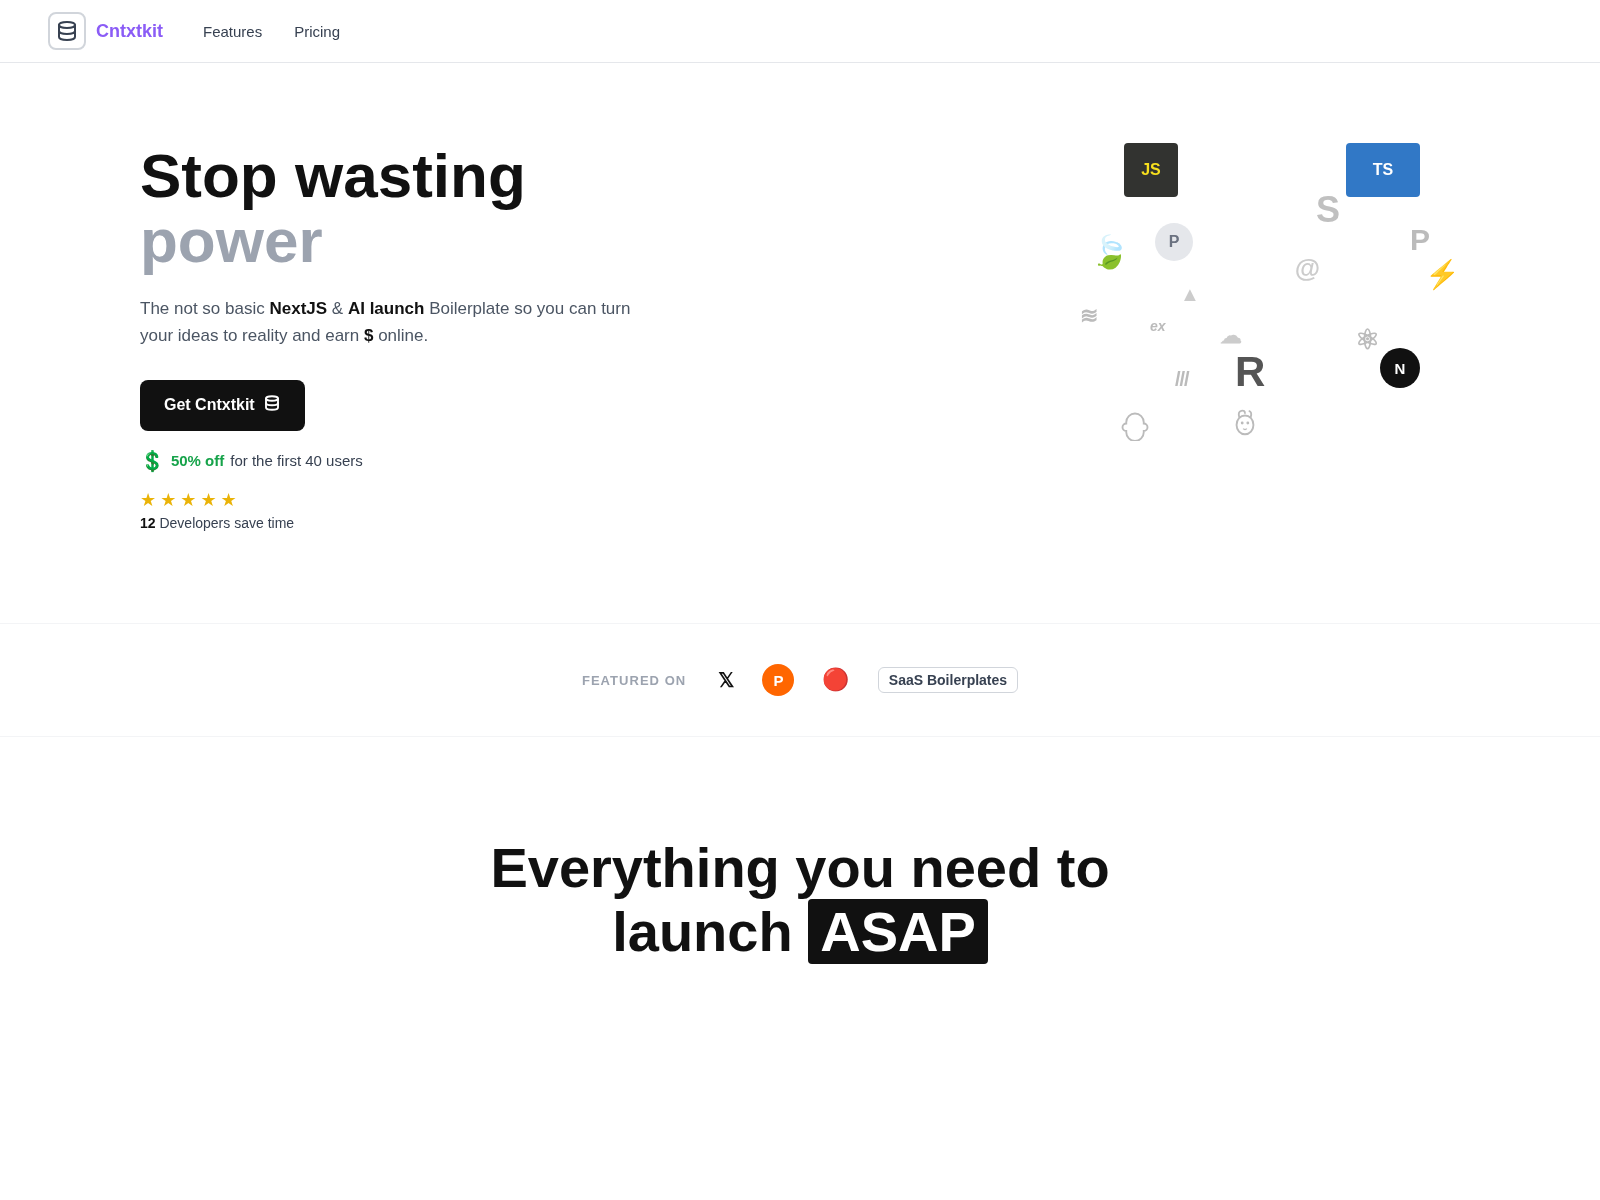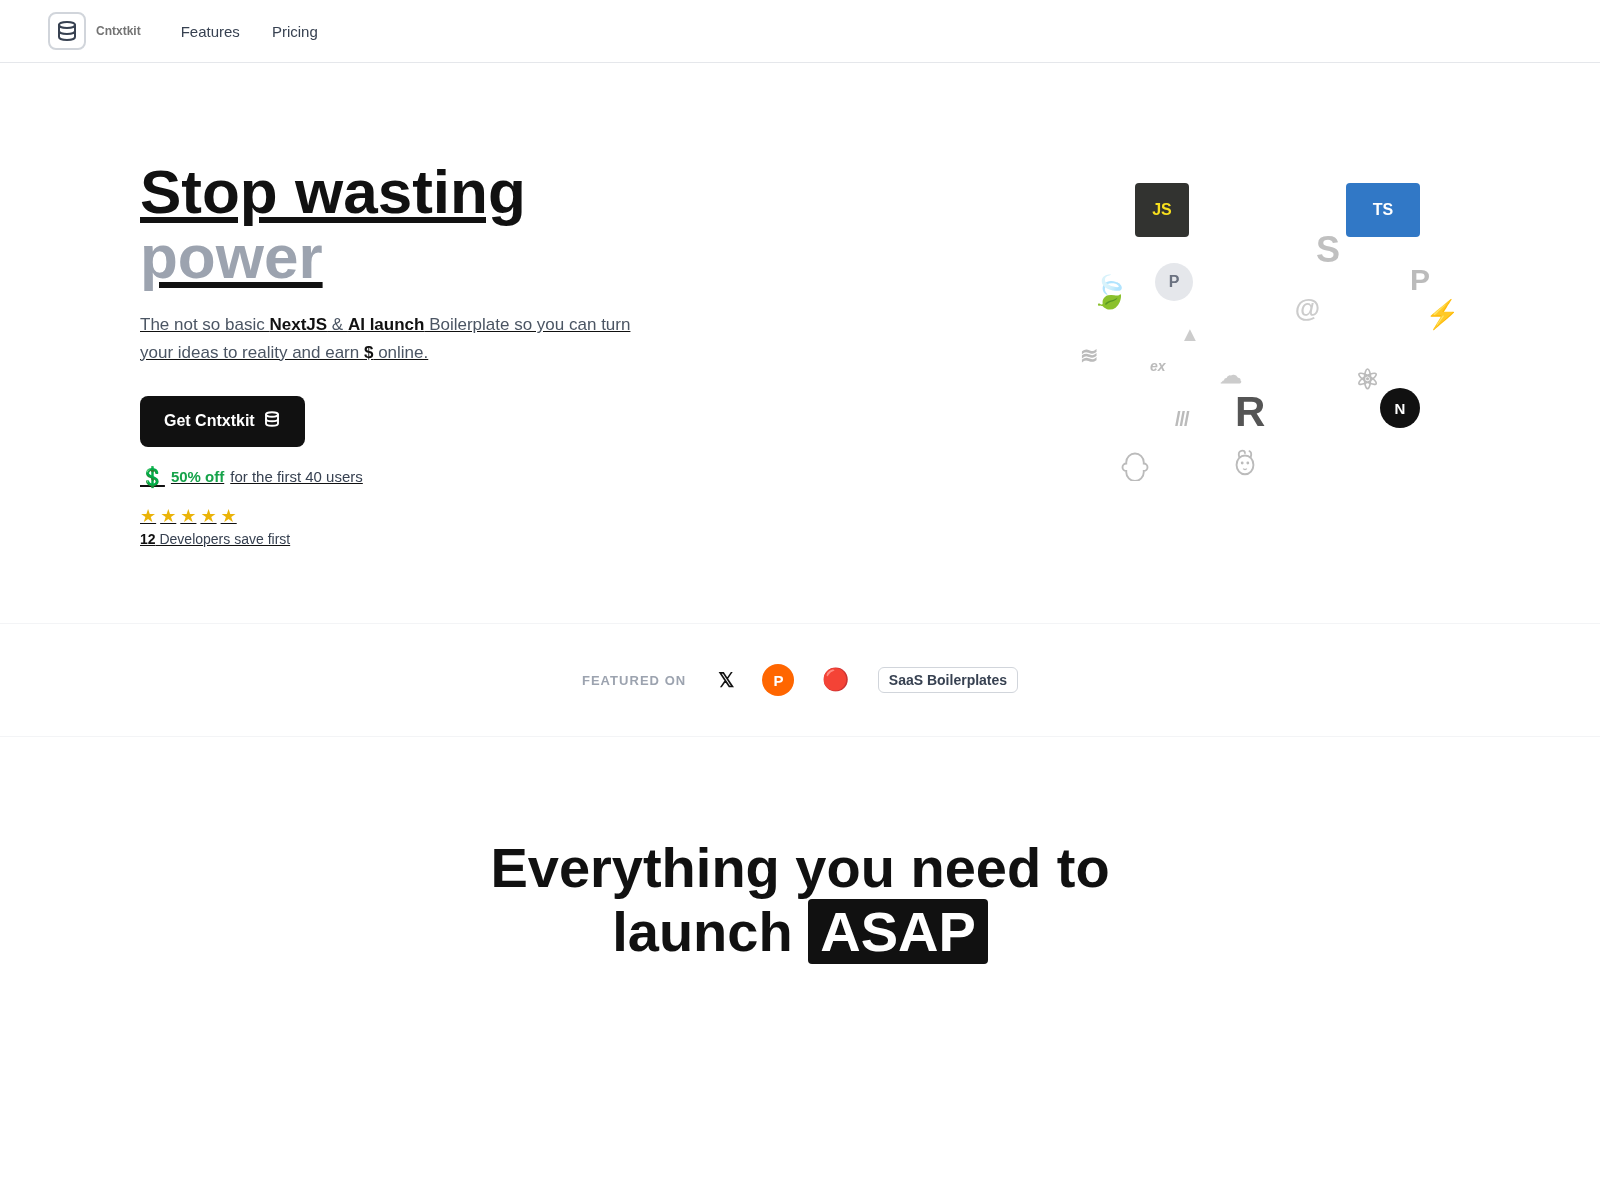--- a/index.html
+++ b/index.html
@@ -8,28 +8,28 @@
     
     nav {
       display: flex; align-items: center; padding: 12px 48px;
       border-bottom: 1px solid #e5e7eb; position: sticky; top: 0; background: #fff; z-index: 100;
     }
     .nav-logo { display: flex; align-items: center; gap: 10px; text-decoration: none; color: #111; margin-right: 40px; }
     .nav-logo-icon {
       width: 38px; height: 38px; background: #fff; border: 2px solid #d1d5db; border-radius: 8px;
       display: flex; align-items: center; justify-content: center; font-size: 20px;
     }
-    .nav-logo-text { font-size: 12px; font-weight: 700; color: #737373; text-align: center; }
+    .nav-logo-text { font-size: 18px; font-weight: 700; color: #8b5cf6; text-align: center; }
     .nav-links { display: flex; gap: 32px; }
     .nav-link { text-decoration: none; color: #374151; font-size: 15px; font-weight: 400; }
 
     
     .hero {
-      display: flex; align-items: center; justify-content: space-between;
-      padding: 80px 140px 60px 140px; min-height: 560px; position: relative; text-decoration: underline;
+      display: flex; justify-content: space-between;
+      padding: 80px 140px 60px 140px; min-height: 560px; position: relative;
     }
     .hero-left { max-width: 520px; }
     .hero-heading { font-size: 62px; font-weight: 900; line-height: 1.05; color: #111; margin-bottom: 22px; }
     .hero-heading .animated-word { color: #9ca3af; font-weight: 900; }
     .hero-desc { font-size: 17px; color: #4b5563; line-height: 1.6; margin-bottom: 30px; }
     .hero-desc strong { color: #111; font-weight: 700; }
     .cta-button {
       display: inline-flex; align-items: center; gap: 8px;
       background: #111; color: #fff; border: none; border-radius: 8px;
       padding: 14px 24px; font-size: 16px; font-weight: 600; cursor: pointer; text-decoration: none;
@@ -43,21 +43,21 @@
     .devs-text { margin-top: 4px; font-size: 14px; color: #374151; }
     .devs-text strong { color: #111; }
 
     
     .hero-right { position: relative; width: 380px; height: 340px; flex-shrink: 0; }
     .float-icon {
       position: absolute; display: flex; align-items: center; justify-content: center;
       border-radius: 6px; font-weight: 900; font-size: 13px;
     }
     
-    .fi-js { top: 0; left: 55px; width: 54px; height: 54px; background: #323330; color: #f7df1e; font-size: 16px; border-radius: 4px; }
+    .fi-js { top: 0; left: 44px; width: 54px; height: 54px; background: #323330; color: #f7df1e; font-size: 16px; border-radius: 4px; }
     
     .fi-ts { top: 0; right: 40px; width: 74px; height: 54px; background: #3178c6; color: #fff; font-size: 16px; border-radius: 4px; }
     
     .fi-stripe { top: 46px; right: 120px; font-size: 36px; color: #c0c0c0; font-weight: 700; }
     
     .fi-prisma { top: 90px; left: 10px; font-size: 32px; color: #aaa; }
     
     .fi-ph { top: 80px; left: 75px; font-size: 26px; color: #aaa; background: #e5e7eb; border-radius: 50%; width: 38px; height: 38px; }
     
     .fi-mail { top: 110px; right: 140px; font-size: 26px; color: #ccc; }
@@ -155,21 +155,21 @@
       <span>for the first 40 users</span>
     </div>
     <div class="stars-row">
       <span class="star">★</span>
       <span class="star">★</span>
       <span class="star">★</span>
       <span class="star">★</span>
       <span class="star">★</span>
     </div>
     <p class="devs-text">
-      <strong>12</strong><span> Developers save first</span>
+      <strong>12</strong><span> Developers save time</span>
     </p>
   </div>
 
   <div class="hero-right">
 
     <div class="float-icon fi-js">JS</div>
 
     <div class="float-icon fi-ts">TS</div>
 
     <div class="float-icon fi-stripe">S</div>

